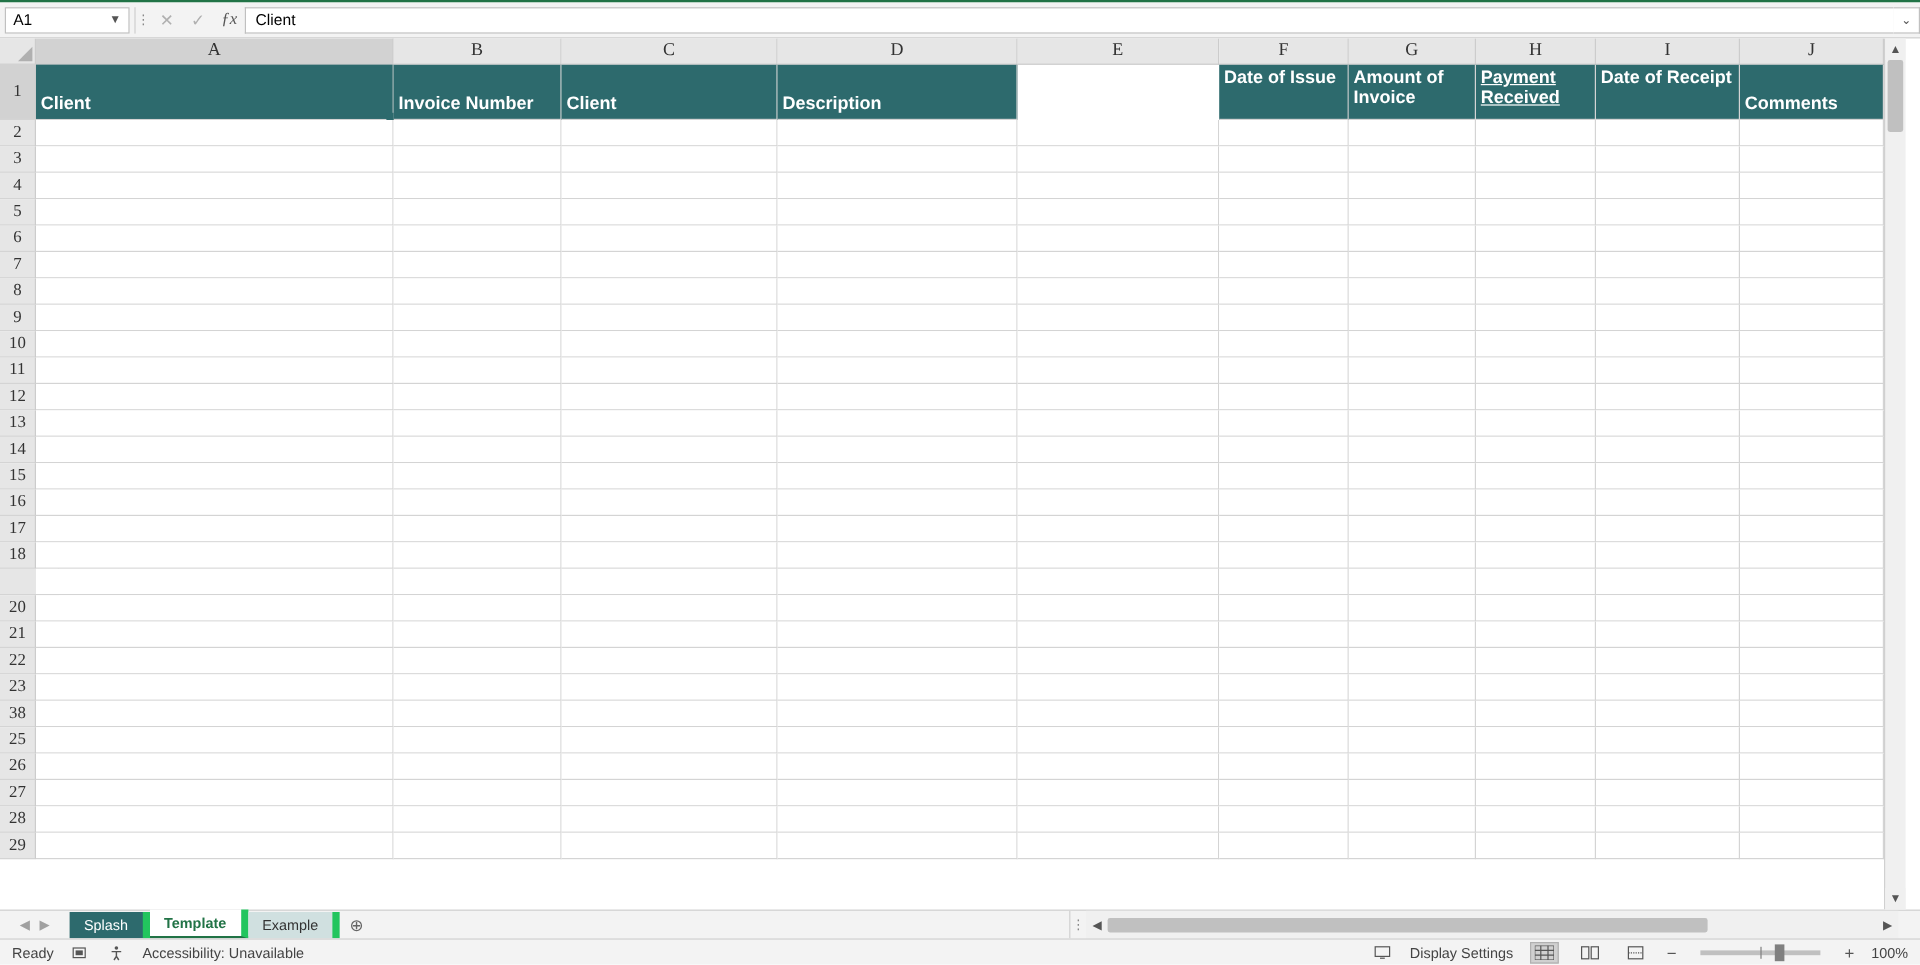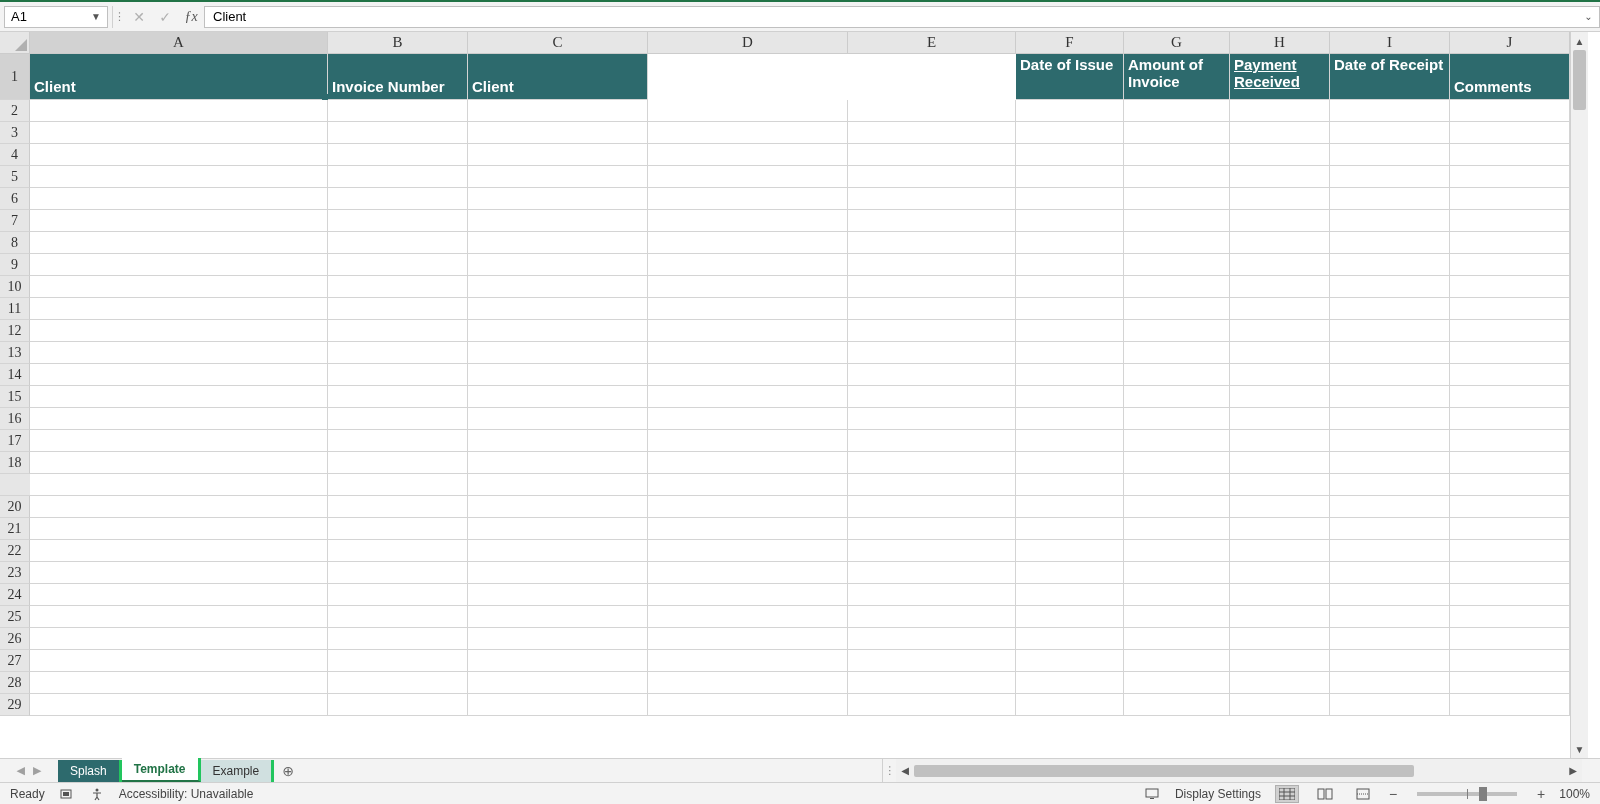--- a/index.html
+++ b/index.html
@@ -38,21 +38,21 @@
 
   .vscroll { width: 18px; background: #f0f0f0; border-left: 1px solid #d0d0d0; display: flex; flex-direction: column; }
   .vscroll .arrow { height: 18px; display: flex; align-items:center; justify-content:center; font-size:10px; color:#555; background:#f0f0f0; }
   .vscroll .track { flex:1; position:relative; }
   .vscroll .thumb { position:absolute; top:0; left:2px; right:2px; height:60px; background:#c0c0c0; border-radius:2px; }
 
   
   .tab-strip { height: 24px; background: #f3f3f3; border-top: 1px solid #d0d0d0; display: flex; align-items: stretch; }
   .tab-nav { display:flex; align-items:center; width: 58px; justify-content:center; gap:8px; color:#a0a0a0; font-size:11px; }
   .tab-ws-wrap { display:flex; align-items:flex-end; }
-  .ws-tab { padding: 0 12px; height: 22px; display:flex; align-items:center; font-size:12px; border-right:3px solid #22c55e; background:#e2e2e2; color:#444; cursor:pointer; }
+  .ws-tab { padding: 0 12px; height: 22px; display:flex; align-items:center; font-size:12px; border-right:6px solid #22c55e; background:#e2e2e2; color:#444; cursor:pointer; }
   .ws-tab.active { background:#fff; color:#217346; font-weight:600; border-bottom:2px solid #217346; height:24px; }
   .ws-tab.selected { background:#d0e0e0; color:#333; }
   .ws-tab.splash { background:#2d6a6d; color:#fff; }
   .add-sheet { width:28px; display:flex; align-items:center; justify-content:center; color:#666; font-size:14px; }
   .tab-spacer { flex: 0 0 580px; }
   .tab-split { width:14px; display:flex; align-items:center; justify-content:center; color:#888; font-size:11px; border-left:1px solid #d0d0d0; }
   .h-scroll { flex:1; display:flex; align-items:center; background:#f0f0f0; }
   .h-scroll .arrow { width:18px; height:18px; display:flex; align-items:center; justify-content:center; font-size:10px; color:#555; }
   .h-scroll .track { flex:1; height:14px; position:relative; }
   .h-scroll .thumb { position:absolute; left:0; top:1px; bottom:1px; width:500px; background:#c0c0c0; border-radius:2px; }
@@ -98,20 +98,21 @@
       <div class="col-h" style="grid-area: 1 / 6;">E</div>
       <div class="col-h" style="grid-area: 1 / 7;">F</div>
       <div class="col-h" style="grid-area: 1 / 8;">G</div>
       <div class="col-h" style="grid-area: 1 / 9;">H</div>
       <div class="col-h" style="grid-area: 1 / 10;">I</div>
       <div class="col-h" style="grid-area: 1 / 11;">J</div>
       <div class="row-h sel-row" style="grid-area: 2 / 1;">1</div>
       <div class="cell hdr-cell single" style="grid-area: 2 / 2;">Client</div>
       <div class="cell hdr-cell single" style="grid-area: 2 / 3;">Invoice Number</div>
       <div class="cell hdr-cell single" style="grid-area: 2 / 4;">Client</div>
+      <div class="cell hdr-cell single" style="grid-area: 2 / 5;">Description</div>
       <div class="cell hdr-cell stacked" style="grid-area: 2 / 7;">Date of Issue</div>
       <div class="cell hdr-cell stacked" style="grid-area: 2 / 8;">Amount of Invoice</div>
       <div class="cell hdr-cell stacked" style="grid-area: 2 / 9; text-decoration: underline;">Payment Received</div>
       <div class="cell hdr-cell stacked" style="grid-area: 2 / 10;">Date of Receipt</div>
       <div class="cell hdr-cell single" style="grid-area: 2 / 11;">Comments</div>
       <div class="row-h" style="grid-area: 3 / 1;">2</div>
       <div class="cell" style="grid-area: 3 / 2;"></div>
       <div class="cell" style="grid-area: 3 / 3;"></div>
       <div class="cell" style="grid-area: 3 / 4;"></div>
       <div class="cell" style="grid-area: 3 / 5;"></div>
@@ -345,21 +346,21 @@
       <div class="cell" style="grid-area: 24 / 2;"></div>
       <div class="cell" style="grid-area: 24 / 3;"></div>
       <div class="cell" style="grid-area: 24 / 4;"></div>
       <div class="cell" style="grid-area: 24 / 5;"></div>
       <div class="cell" style="grid-area: 24 / 6;"></div>
       <div class="cell" style="grid-area: 24 / 7;"></div>
       <div class="cell" style="grid-area: 24 / 8;"></div>
       <div class="cell" style="grid-area: 24 / 9;"></div>
       <div class="cell" style="grid-area: 24 / 10;"></div>
       <div class="cell" style="grid-area: 24 / 11;"></div>
-      <div class="row-h" style="grid-area: 25 / 1;">24</div>
+      <div class="row-h" style="grid-area: 25 / 1;">38</div>
       <div class="cell" style="grid-area: 25 / 2;"></div>
       <div class="cell" style="grid-area: 25 / 3;"></div>
       <div class="cell" style="grid-area: 25 / 4;"></div>
       <div class="cell" style="grid-area: 25 / 5;"></div>
       <div class="cell" style="grid-area: 25 / 6;"></div>
       <div class="cell" style="grid-area: 25 / 7;"></div>
       <div class="cell" style="grid-area: 25 / 8;"></div>
       <div class="cell" style="grid-area: 25 / 9;"></div>
       <div class="cell" style="grid-area: 25 / 10;"></div>
       <div class="cell" style="grid-area: 25 / 11;"></div>

